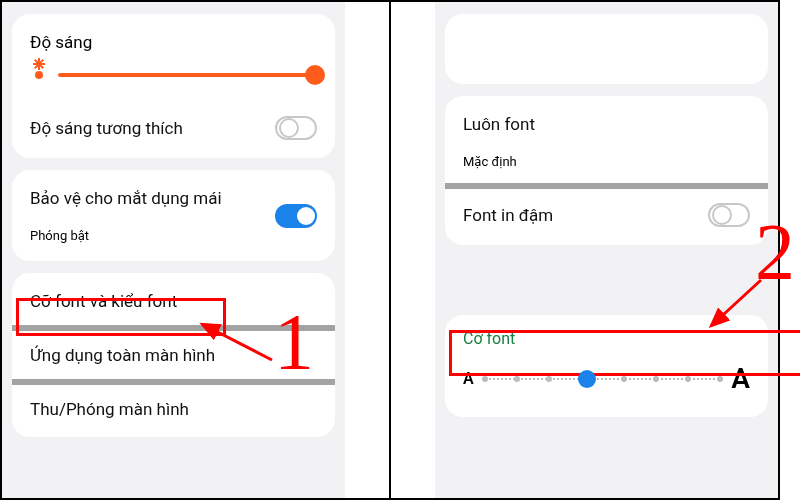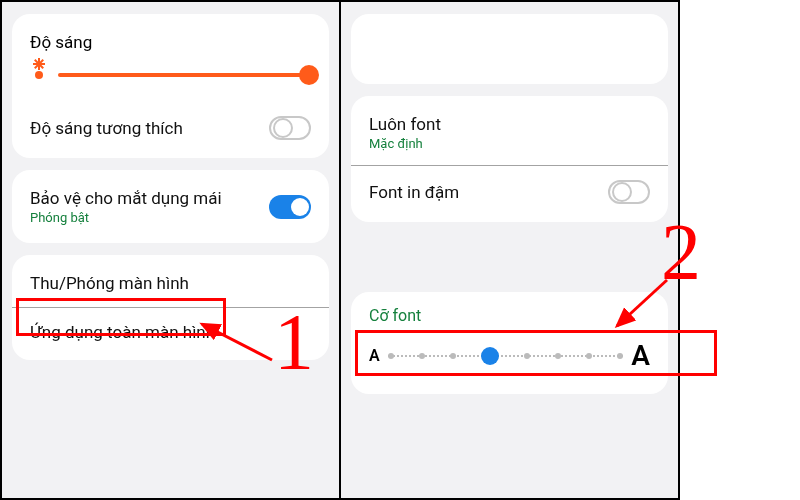--- a/index.html
+++ b/index.html
@@ -4,25 +4,26 @@
 <style>
   * { box-sizing: border-box; margin: 0; padding: 0; }
   body {
     font-family: -apple-system, BlinkMacSystemFont, "Segoe UI", Roboto, sans-serif;
     background: #fff;
     width: 800px;
     height: 500px;
     overflow: hidden;
   }
   .frame {
-    width: 680px;
+    width: 780px;
     height: 500px;
     border: 2px solid #000;
     display: flex;
     position: relative;
+    gap: 44px;
   }
   .panel {
     flex: 1;
     background: #f2f2f4;
     padding: 12px 10px;
     position: relative;
   }
   .divider {
     width: 2px;
     background: #000;
@@ -36,24 +37,24 @@
   .row {
     display: flex;
     align-items: center;
     justify-content: space-between;
     padding: 14px 18px;
     font-size: 17px;
     color: #111;
     position: relative;
   }
   .row + .row {
-    border-top: 1px solid #a3a3a3;
+    border-top: 6px solid #a3a3a3;
   }
   .row-label { font-size: 17px; color: #111; }
-  .row-sub { font-size: 13px; color: #15803d; margin-top: 2px; }
+  .row-sub { font-size: 13px; color: #000000; margin-top: 20px; }
   
   .bright-wrap { padding: 10px 18px 18px; }
   .bright-title { font-size: 17px; padding: 14px 18px 4px; }
   .bright-slider {
     display: flex; align-items: center; gap: 10px;
   }
   .sun-icon {
     width: 18px; height: 18px; flex: 0 0 18px;
     position: relative;
   }
@@ -166,24 +167,27 @@
         <div>
           <div class="row-label">Bảo vệ cho mắt dụng mái</div>
           <div class="row-sub">Phóng bật</div>
         </div>
         <span class="toggle on"></span>
       </div>
     </div>
 
     <div class="card">
       <div class="row">
+        <span class="row-label">Cỡ font và kiểu font</span>
+      </div>
+      <div class="row">
+        <span class="row-label">Ứng dụng toàn màn hình</span>
+      </div>
+      <div class="row">
         <span class="row-label">Thu/Phóng màn hình</span>
-      </div>
-      <div class="row">
-        <span class="row-label">Ứng dụng toàn màn hình</span>
       </div>
     </div>
 
     <div class="redbox" style="left:14px; top:296px; width:210px; height:38px;"></div>
     <div class="bignum" style="left:272px; top:300px;">1</div>
     <svg class="arrow" style="left:190px; top:316px; width:90px; height:50px;" viewBox="0 0 90 50">
       <defs>
           <marker id="ah1" markerWidth="8" markerHeight="8" refX="6" refY="3" orient="auto">
         <path d="M0,0 L7,3 L0,6 Z" fill="#ff0000"></path>
           </marker>

